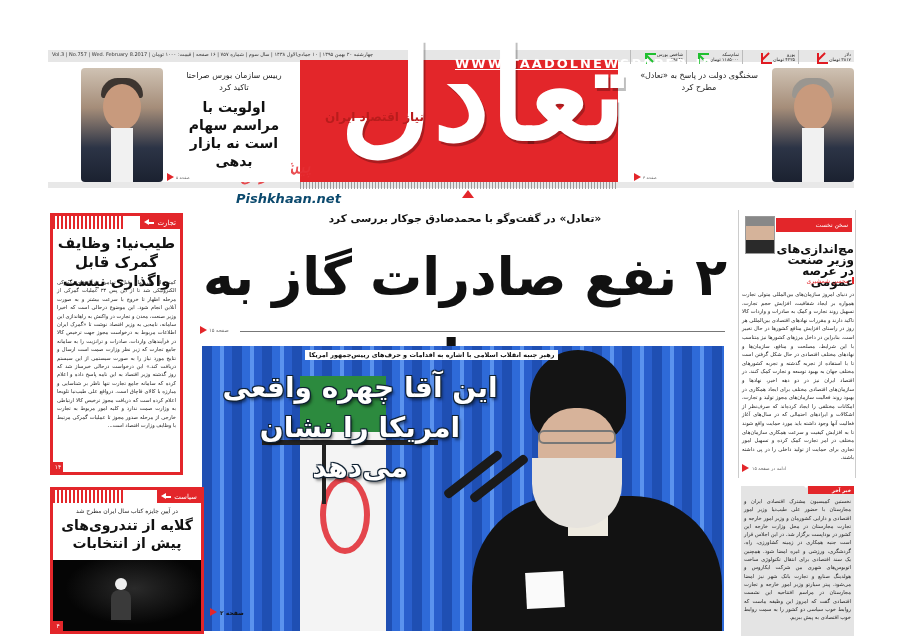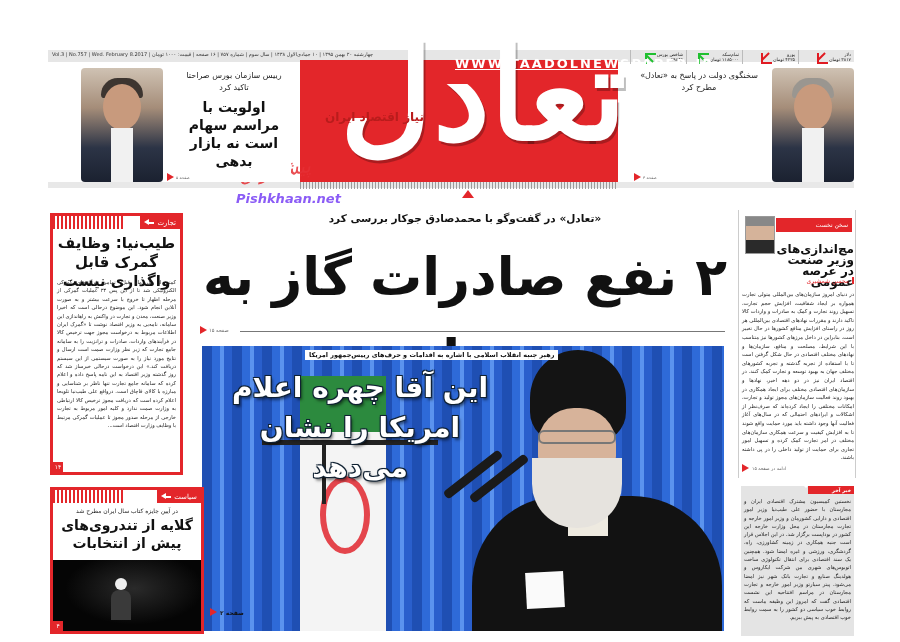--- a/index.html
+++ b/index.html
@@ -22,21 +22,21 @@
   .arrow.down::after { bottom: 1px; background: #e01b22; transform: rotate(-45deg); }
 
   
   .masthead { position: absolute; left: 300px; top: 60px; width: 318px; height: 122px; background: #e3262a; overflow: hidden; }
   .mast-url { position: absolute; left: 455px; top: 56px; font-size: 13px; font-weight: bold; letter-spacing: 2px; color: #fff; z-index: 3; text-decoration: underline; }
   .mast-logo { position: absolute; left: 340px; top: 30px; font-family: "DejaVu Serif", serif; font-size: 128px; font-weight: bold; color: #fff; z-index: 2; direction: rtl; letter-spacing: -6px; text-shadow: 2px 3px 0 rgba(0,0,0,0.25); line-height: 1; }
   .mast-slogan { position: absolute; left: 305px; top: 110px; font-size: 12px; color: #b91c1c; direction: rtl; z-index: 3; font-weight: bold; margin-left: 20px; }
   .ruler { position: absolute; left: 300px; top: 182px; width: 318px; height: 7px; background: repeating-linear-gradient(90deg, #888 0 1px, transparent 1px 3px); opacity: .8; }
   .mast-marker { position: absolute; left: 462px; top: 190px; width: 0; height: 0; border-left: 6px solid transparent; border-right: 6px solid transparent; border-bottom: 8px solid #e3262a; }
   .watermark { position: absolute; left: 238px; top: 158px; font-family: "DejaVu Serif", serif; font-size: 20px; color: #e63035; transform: rotate(-8deg); direction: rtl; font-style: italic; opacity: .85; }
-  .watermark-url { position: absolute; left: 236px; top: 191px; font-size: 13px; font-weight: bold; font-style: italic; color: #8b5cf6; }
+  .watermark-url { position: absolute; left: 236px; top: 191px; font-size: 13px; font-weight: bold; font-style: italic; color: #0c4a6e; }
 
   
   .teaser { position: absolute; top: 68px; height: 114px; background: #fff; }
   .teaser .photo { position: absolute; top: 0; width: 82px; height: 114px; border-radius: 4px; background: linear-gradient(180deg, #cfc2b3 0%, #a58d79 35%, #2c3446 70%, #1b2130 100%); overflow: hidden; }
   .teaser .photo .face { position: absolute; left: 22px; top: 16px; width: 38px; height: 46px; border-radius: 50%; background: #c89a7d; }
   .teaser .photo .hair { position: absolute; left: 20px; top: 10px; width: 42px; height: 20px; border-radius: 20px 20px 4px 4px; background: #3d3530; }
   .teaser .photo .shirt { position: absolute; left: 30px; top: 60px; width: 22px; height: 54px; background: #f1f1f1; }
   .teaser .kicker { position: absolute; font-size: 8px; color: #222; text-align: center; direction: rtl; line-height: 12px; }
   .teaser .headline { position: absolute; font-size: 14px; font-weight: bold; text-align: center; direction: rtl; line-height: 18px; color: #111; }
   .teaser .pageref { position: absolute; font-size: 4px; color: #666; display: flex; align-items: center; gap: 2px; }
@@ -189,21 +189,21 @@
       <div class="face2"></div>
       <div class="glasses"></div>
       <div class="beard"></div>
       <div class="paper"></div>
   </div>
   <div class="mic-stand"></div>
   <div class="mic-pole"></div>
   <div class="mic"></div>
   <div class="mic b"></div>
   <div class="hero-kicker">رهبر جنبه انقلاب اسلامی با اشاره به اقدامات و حرف‌های رییس‌جمهور امریکا</div>
-  <div class="hero-headline">این آقا چهره اعلام امریکا را نشان می‌دهد</div>
+  <div class="hero-headline">این آقا چهره واقعی امریکا را نشان می‌دهد</div>
   <div class="hero-page">
       <span class="tri-red"></span>
       <span>صفحه ۲</span>
     </div>
 </div>
 <div class="hero-credit">KHAMENEI.IR / عکس</div>
 
 <div class="box" style="left:50px;top:213px;width:133px;height:262px;">
   <div class="stripes" style="left:0;width:70px;"></div>
   <div class="tabhead">

